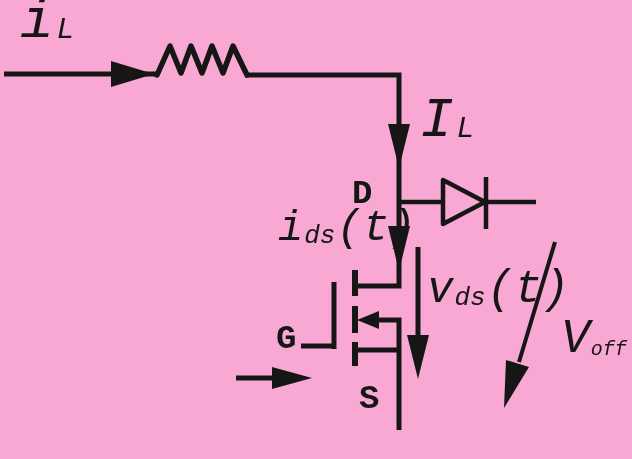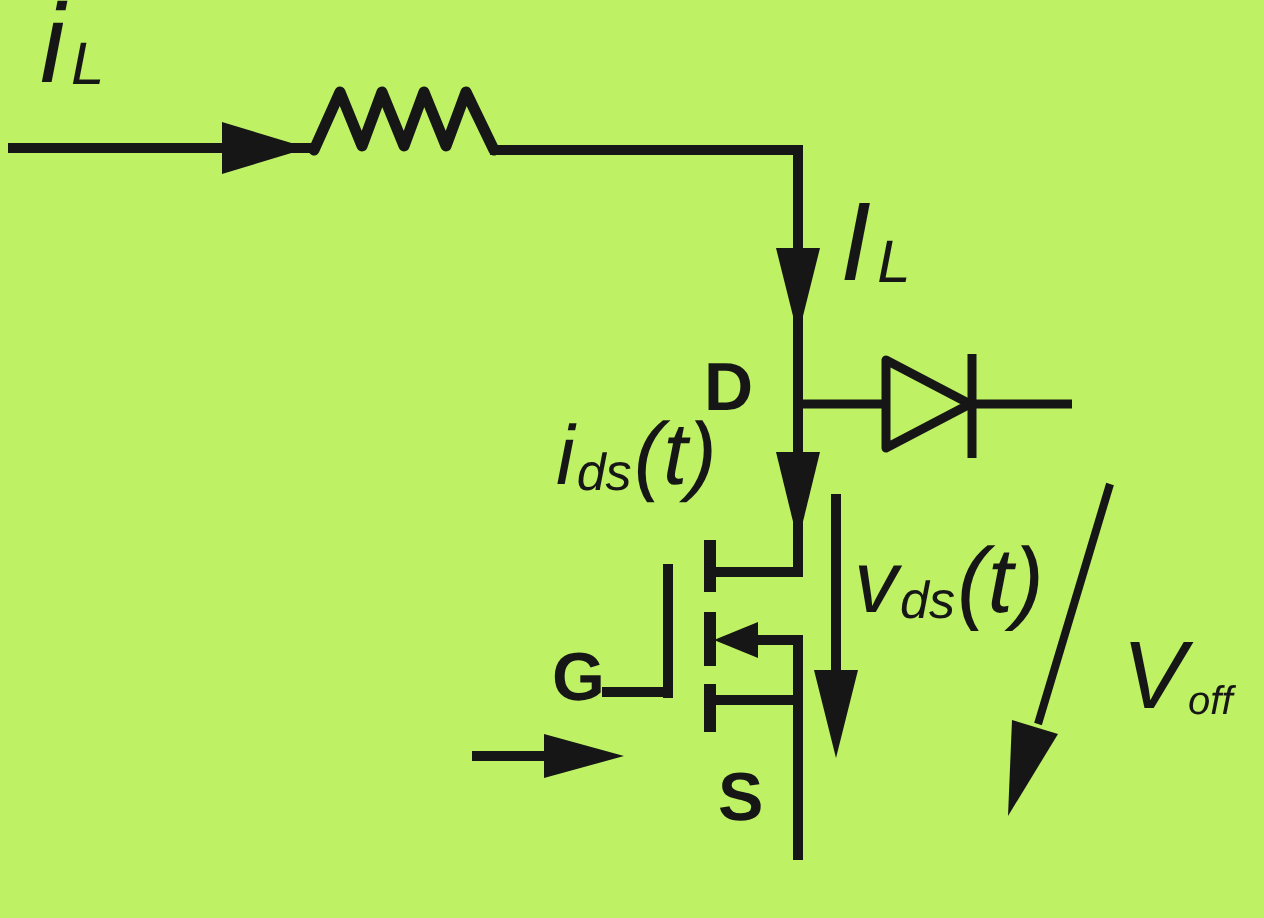--- a/index.html
+++ b/index.html
@@ -1,22 +1,22 @@
 <!DOCTYPE html>
 <html><head>
 <meta charset="utf-8">
 <style>
   html, body { margin: 0; padding: 0; background: #ffffff; }
   #stage {
     position: relative;
     width: 632px;
     height: 459px;
-    background: #bef264;
+    background: #f9a8d4;
     overflow: hidden;
-    font-family: Liberation Sans, sans-serif;
+    font-family: Liberation Mono, monospace;
   }
   #stage svg { position: absolute; left: 0; top: 0; }
 
   .lbl {
     position: absolute;
     color: #161616;
     font-style: italic;
     line-height: 1;
     white-space: nowrap;
     letter-spacing: 0;

